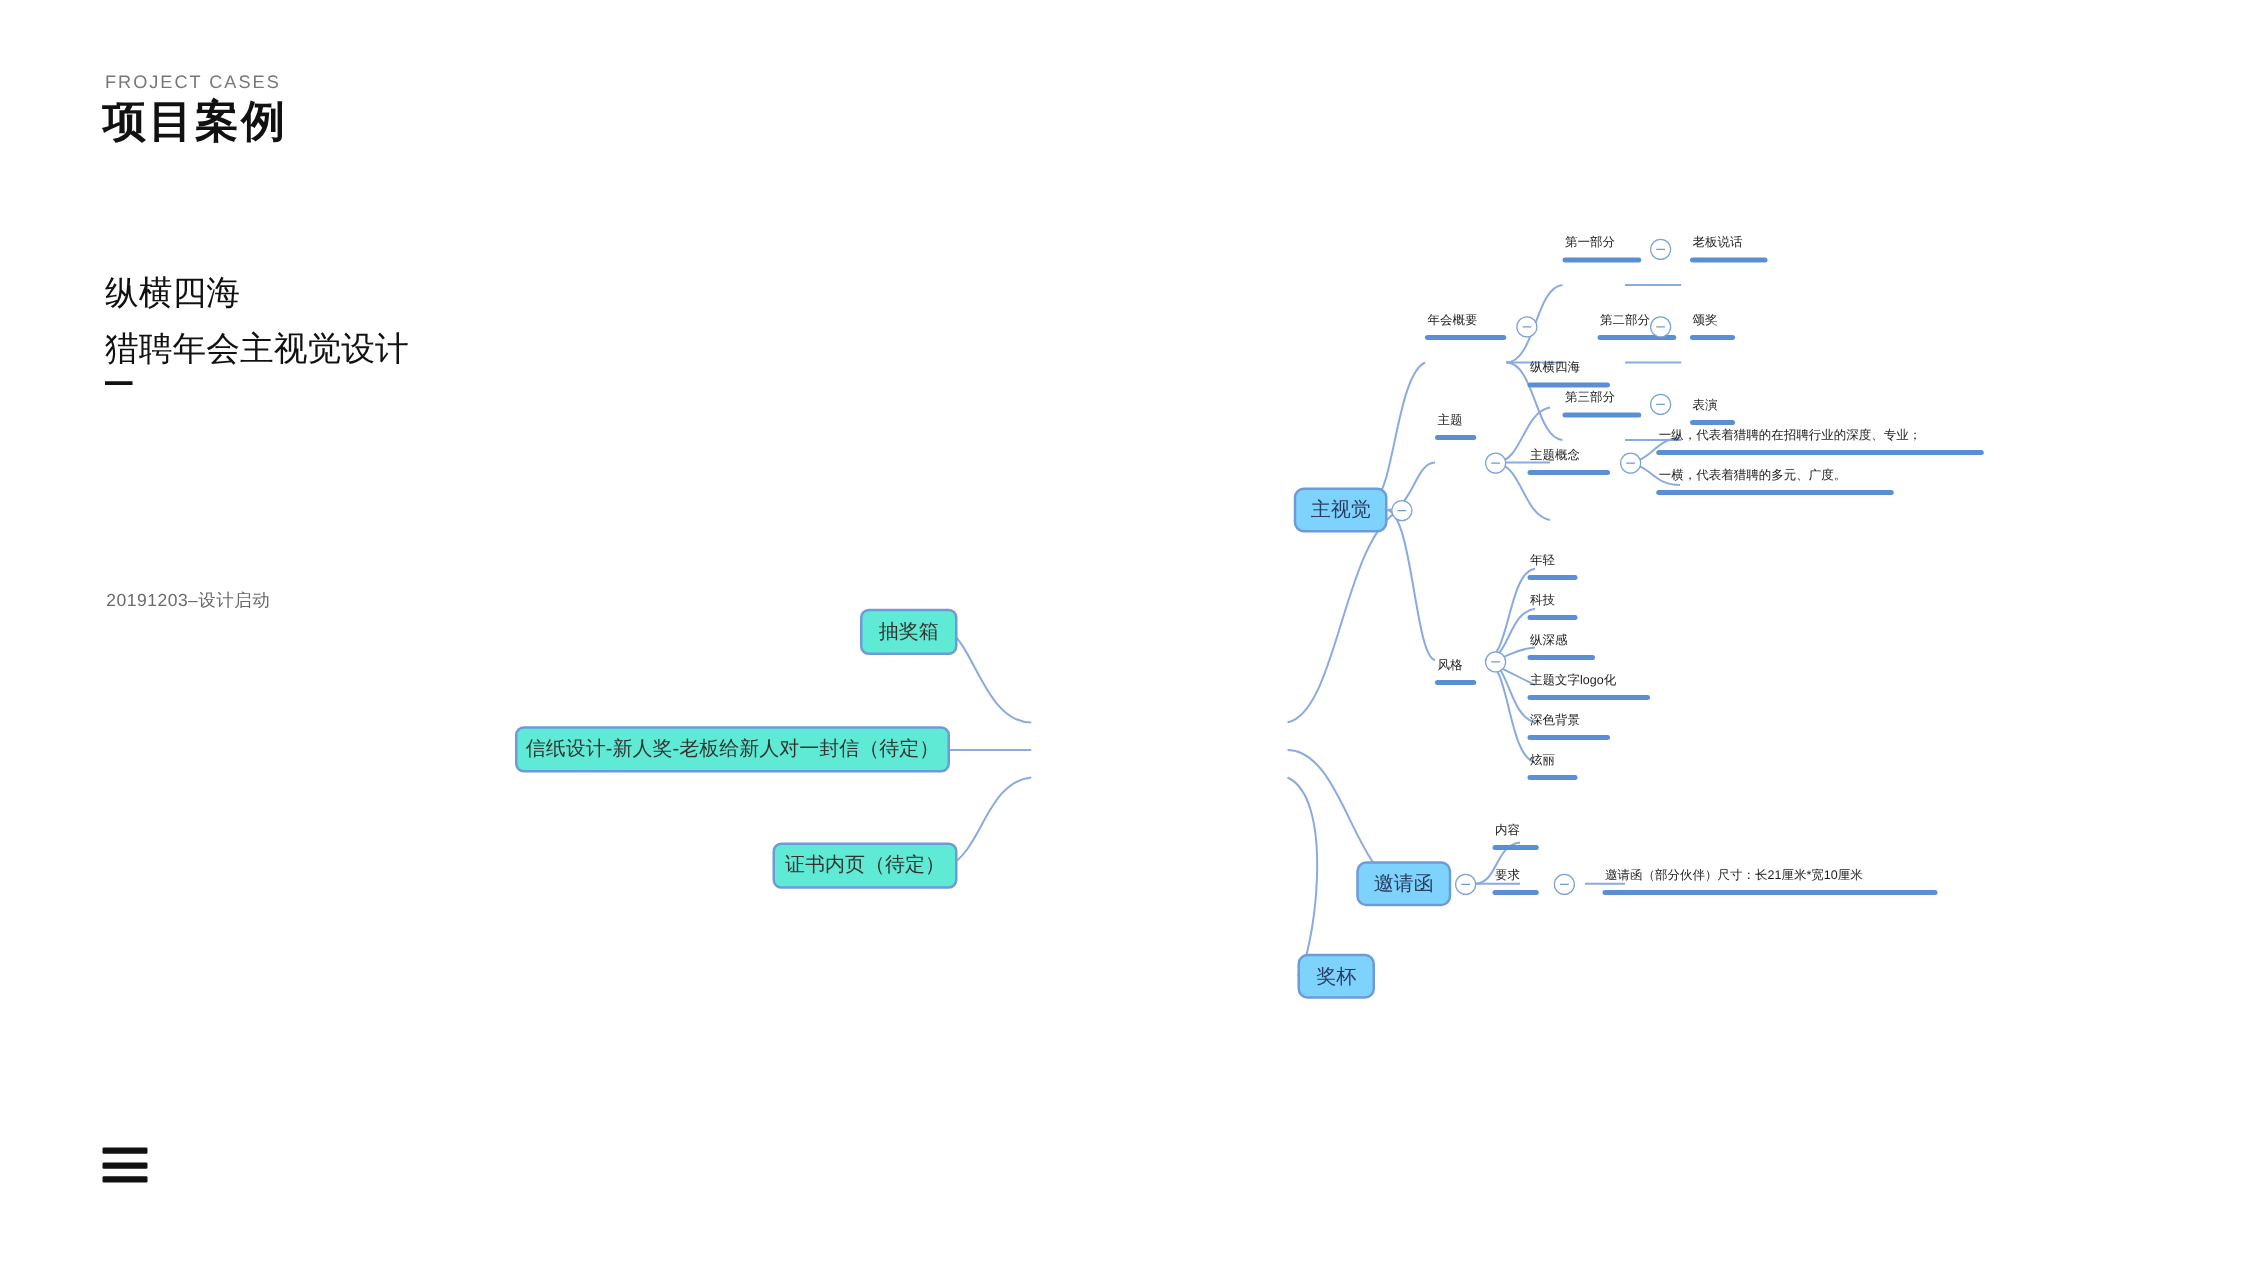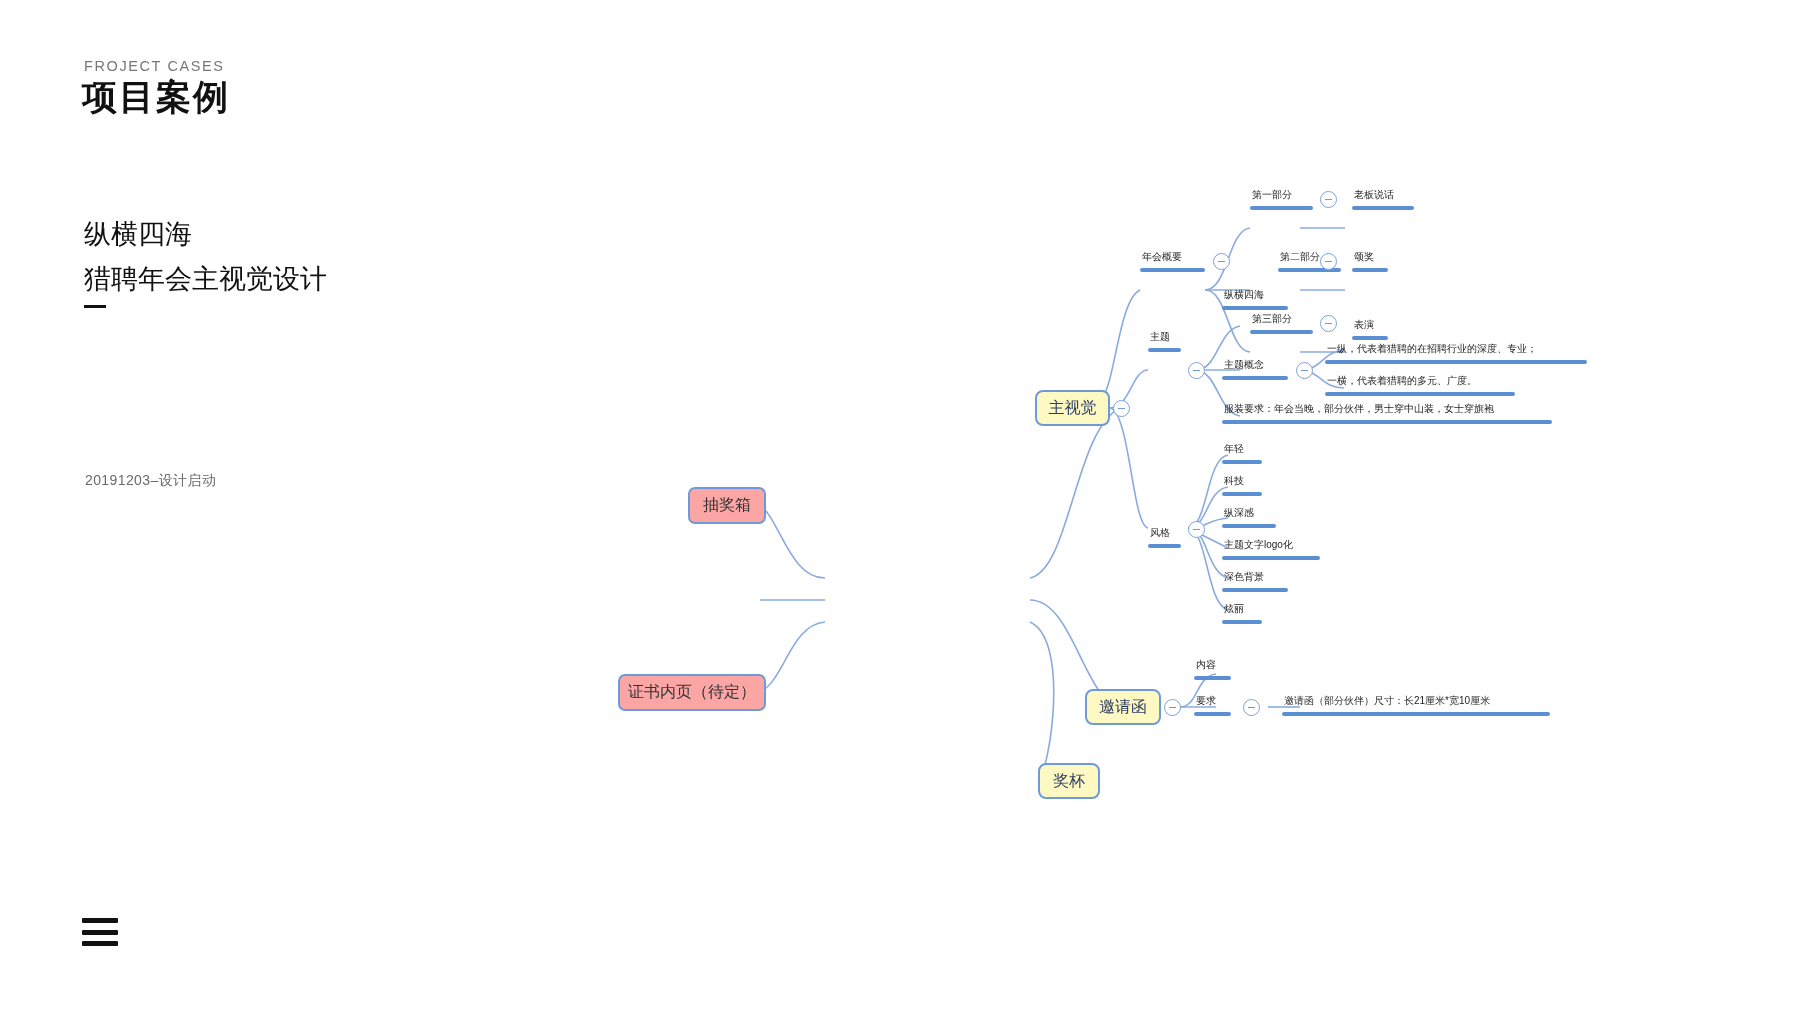--- a/index.html
+++ b/index.html
@@ -40,37 +40,37 @@
 
   
   #mindmap{position:absolute;left:0;top:0;width:1800px;height:1013px;}
   #links{position:absolute;left:0;top:0;width:1800px;height:1013px;pointer-events:none;}
 
   .node{position:absolute;}
 
   
   .box{
     box-sizing:border-box;
-    background:#fef9c3;
+    background:#7dd3fc;
     border:2px solid #6f9ada;
     border-radius:9px;
     display:flex;align-items:center;justify-content:center;
     color:#2b3c63;
     white-space:nowrap;
     cursor:pointer;
   }
   .box.root{
     background:#dfe6f4;
     border:3px solid #6f9ada;
     border-radius:12px;
     font-size:21px;font-weight:700;color:#2e4372;letter-spacing:1px;
     box-shadow:0 1px 2px rgba(0,0,0,.08);
   }
   .box.lvl1{font-size:16px;font-weight:500;border-radius:8px;}
-  .box.plain{font-size:16px;font-weight:400;color:#333;border-radius:7px;background:#fca5a5;}
+  .box.plain{font-size:16px;font-weight:400;color:#333;border-radius:7px;background:#5eead4;}
 
   
   .tnode{position:absolute;cursor:pointer;}
   .tnode .t{
     font-size:10px;color:#1d1d1d;white-space:nowrap;line-height:17px;
     padding:0 2px 2px 2px;
   }
   .tnode .bar{height:4px;background:#5b8fd4;border-radius:2px;margin-top:1px;}
 
   
@@ -140,20 +140,23 @@
       <path d="M1180,707 L1216,707"></path>
 
       <path d="M1268,707 L1300,707"></path>
     </g>
   </svg>
 
 
   <div class="node box plain" style="left:688px;top:487px;width:78px;height:37px;">
     <span>抽奖箱</span>
   </div>
+  <div class="node box plain" style="left:412px;top:581px;width:348px;height:37px;">
+    <span>信纸设计-新人奖-老板给新人对一封信（待定）</span>
+  </div>
   <div class="node box plain" style="left:618px;top:674px;width:148px;height:37px;">
     <span>证书内页（待定）</span>
   </div>
 
   <div class="tnode" style="left:1140px;top:248px;width:65px;">
     <div class="t">年会概要</div>
     <div class="bar"></div>
   </div>
   <div class="toggle" style="left:1213px;top:253px;">
       <i></i>
@@ -225,24 +228,20 @@
 
   <div class="tnode" style="left:1325px;top:340px;width:262px;">
     <div class="t">一纵，代表着猎聘的在招聘行业的深度、专业；</div>
     <div class="bar"></div>
   </div>
   <div class="tnode" style="left:1325px;top:372px;width:190px;">
     <div class="t">一横，代表着猎聘的多元、广度。</div>
     <div class="bar"></div>
   </div>
 
-  <div class="tnode" style="left:1222px;top:400px;width:330px;">
-    <div class="t">服装要求：年会当晚，部分伙伴，男士穿中山装，女士穿旗袍</div>
-    <div class="bar"></div>
-  </div>
 
   <div class="tnode" style="left:1148px;top:524px;width:33px;">
     <div class="t">风格</div>
     <div class="bar"></div>
   </div>
   <div class="toggle" style="left:1188px;top:521px;">
       <i></i>
     </div>
 
   <div class="tnode" style="left:1222px;top:440px;width:40px;">

